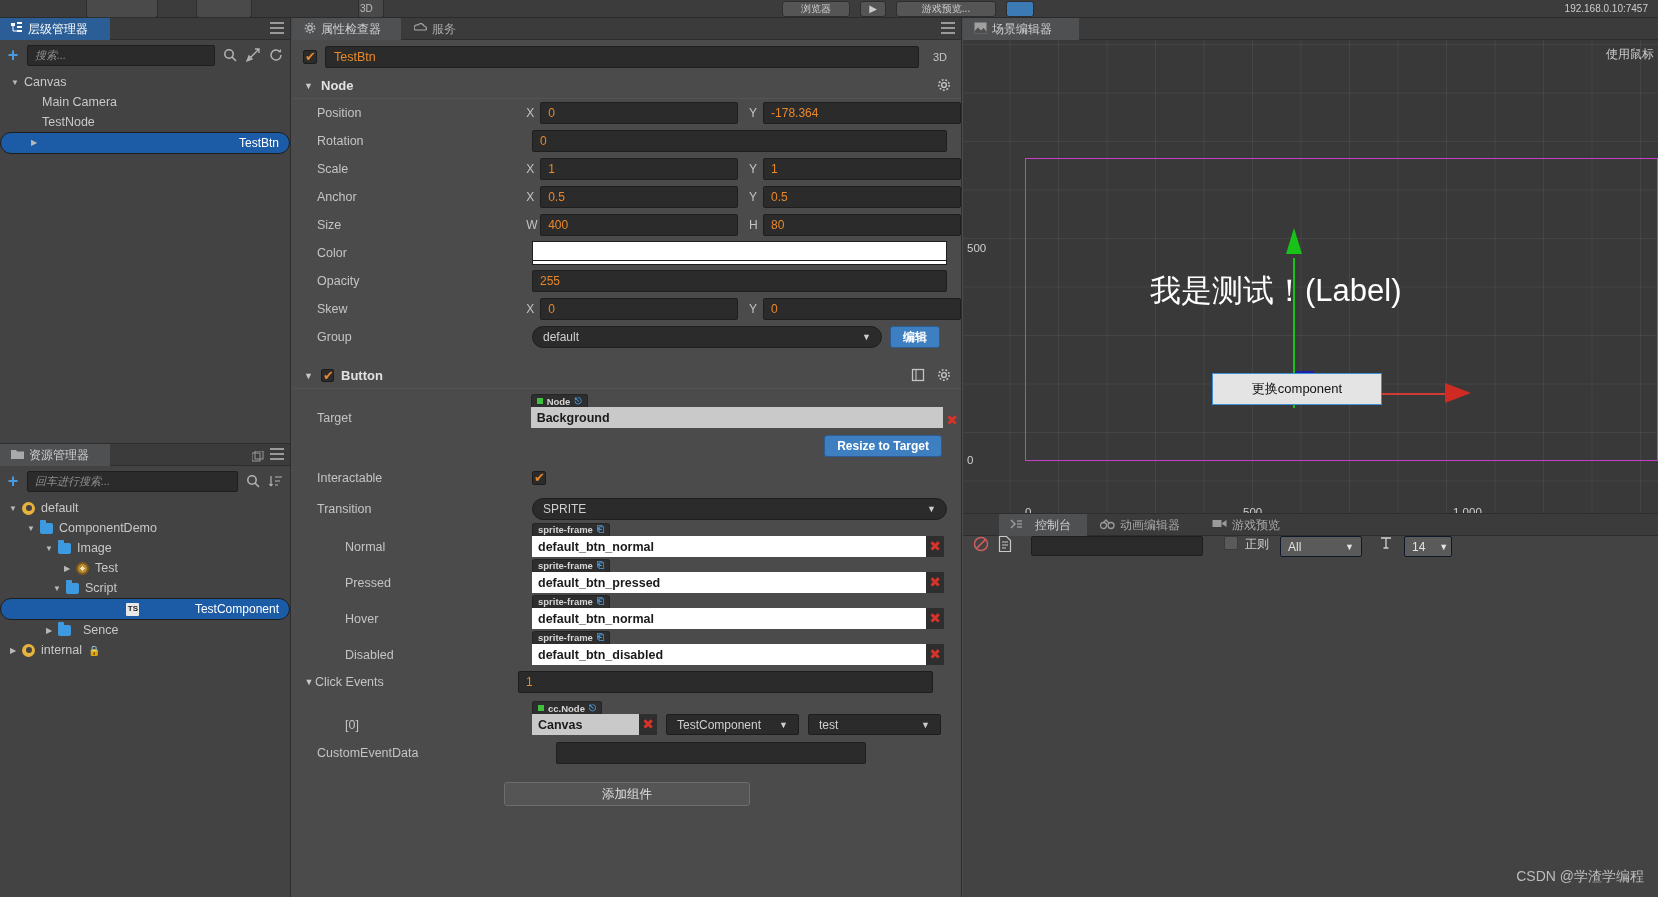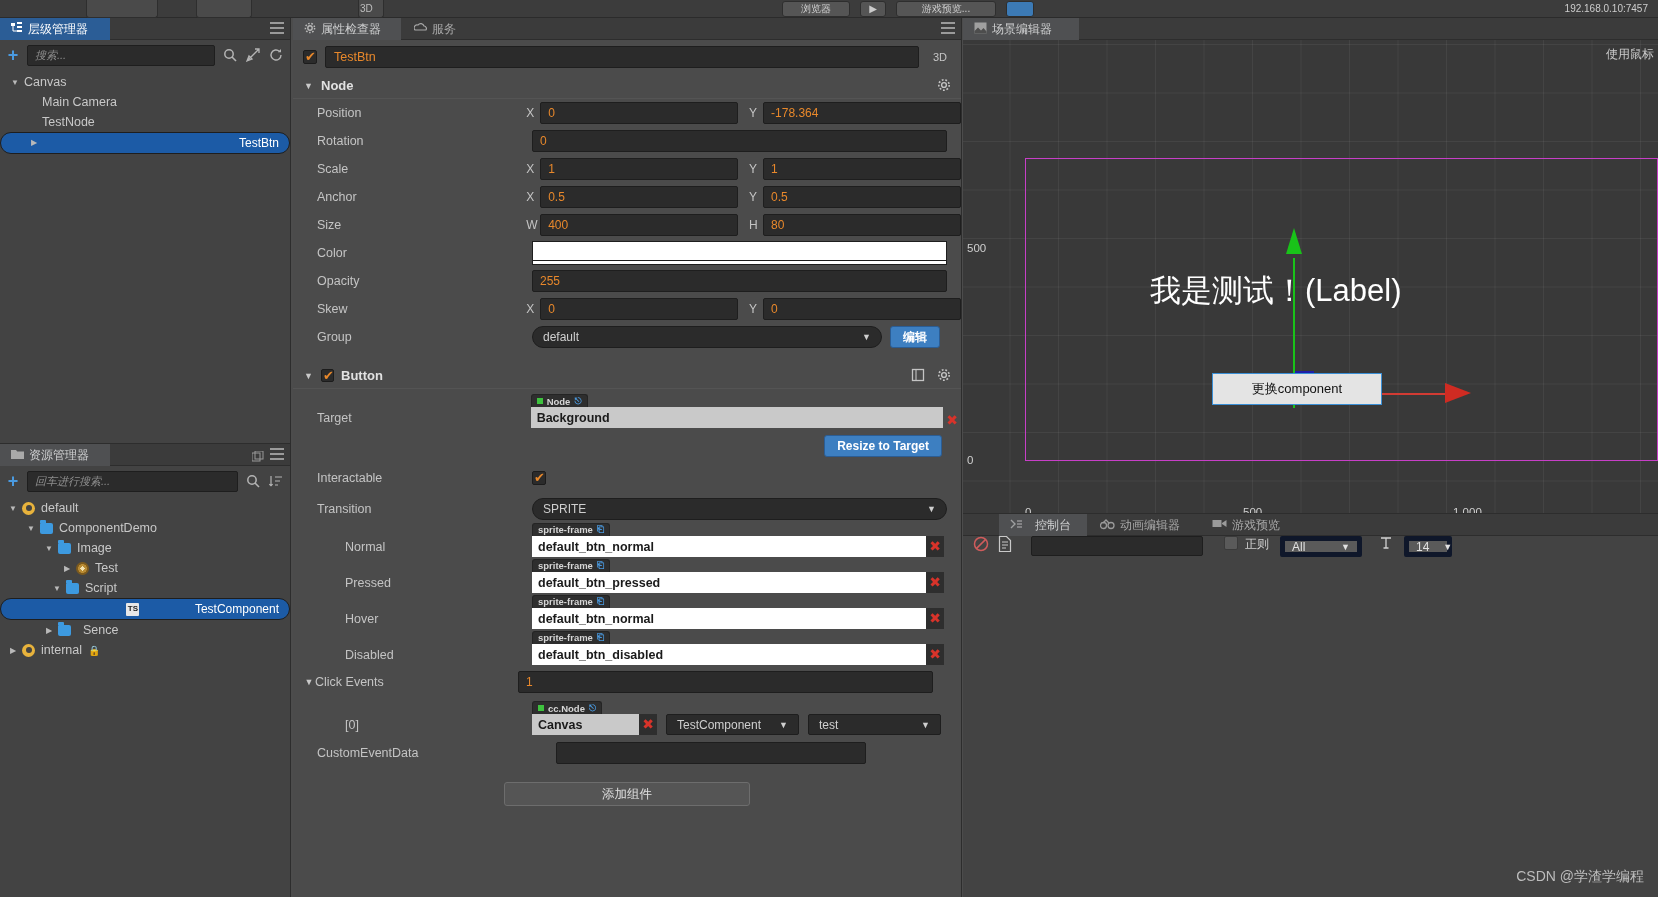--- a/index.html
+++ b/index.html
@@ -139,21 +139,21 @@
   .gizmo-q { position:absolute; }
 
   
   #console { left:963px; top:513px; width:695px; height:384px; background:#434343;
      border-top:1px solid #2d2d2d; }
   .cstools { display:flex; align-items:flex-start; gap:7px; height:26px; padding:0 10px; }
   .cinput { width:172px; height:20px; background:#2b2b2b; border:1px solid #1e1e1e;
      border-radius:2px; }
   .ccb { width:14px; height:14px; background:#5a5a5a; border:1px solid #3a3a3a; border-radius:2px; }
   .clabel { color:#d2d2d2; font-size:12px; }
-  .csel { height:21px; background:#5a5a5a; border:5px solid #0f172a; border-radius:2px;
+  .csel { height:21px; background:#5a5a5a; border:1px solid #0f172a; border-radius:2px;
      color:#e2e2e2; font-size:12px; padding:0 7px; display:flex; align-items:center;
      justify-content:space-between; gap:14px; cursor:pointer; }
   .watermark { position:absolute; right:14px; bottom:11px; color:#bdbdbd; font-size:14px; }
   .collapse { position:absolute; left:0; top:0; width:28px; height:16px; background:#5a5a5a;
      border-radius:0 0 8px 8px; color:#d0d0d0; font-size:9px; text-align:center; line-height:14px; }
 </style>
 </head>
 <body>
 
 <div class="app">

